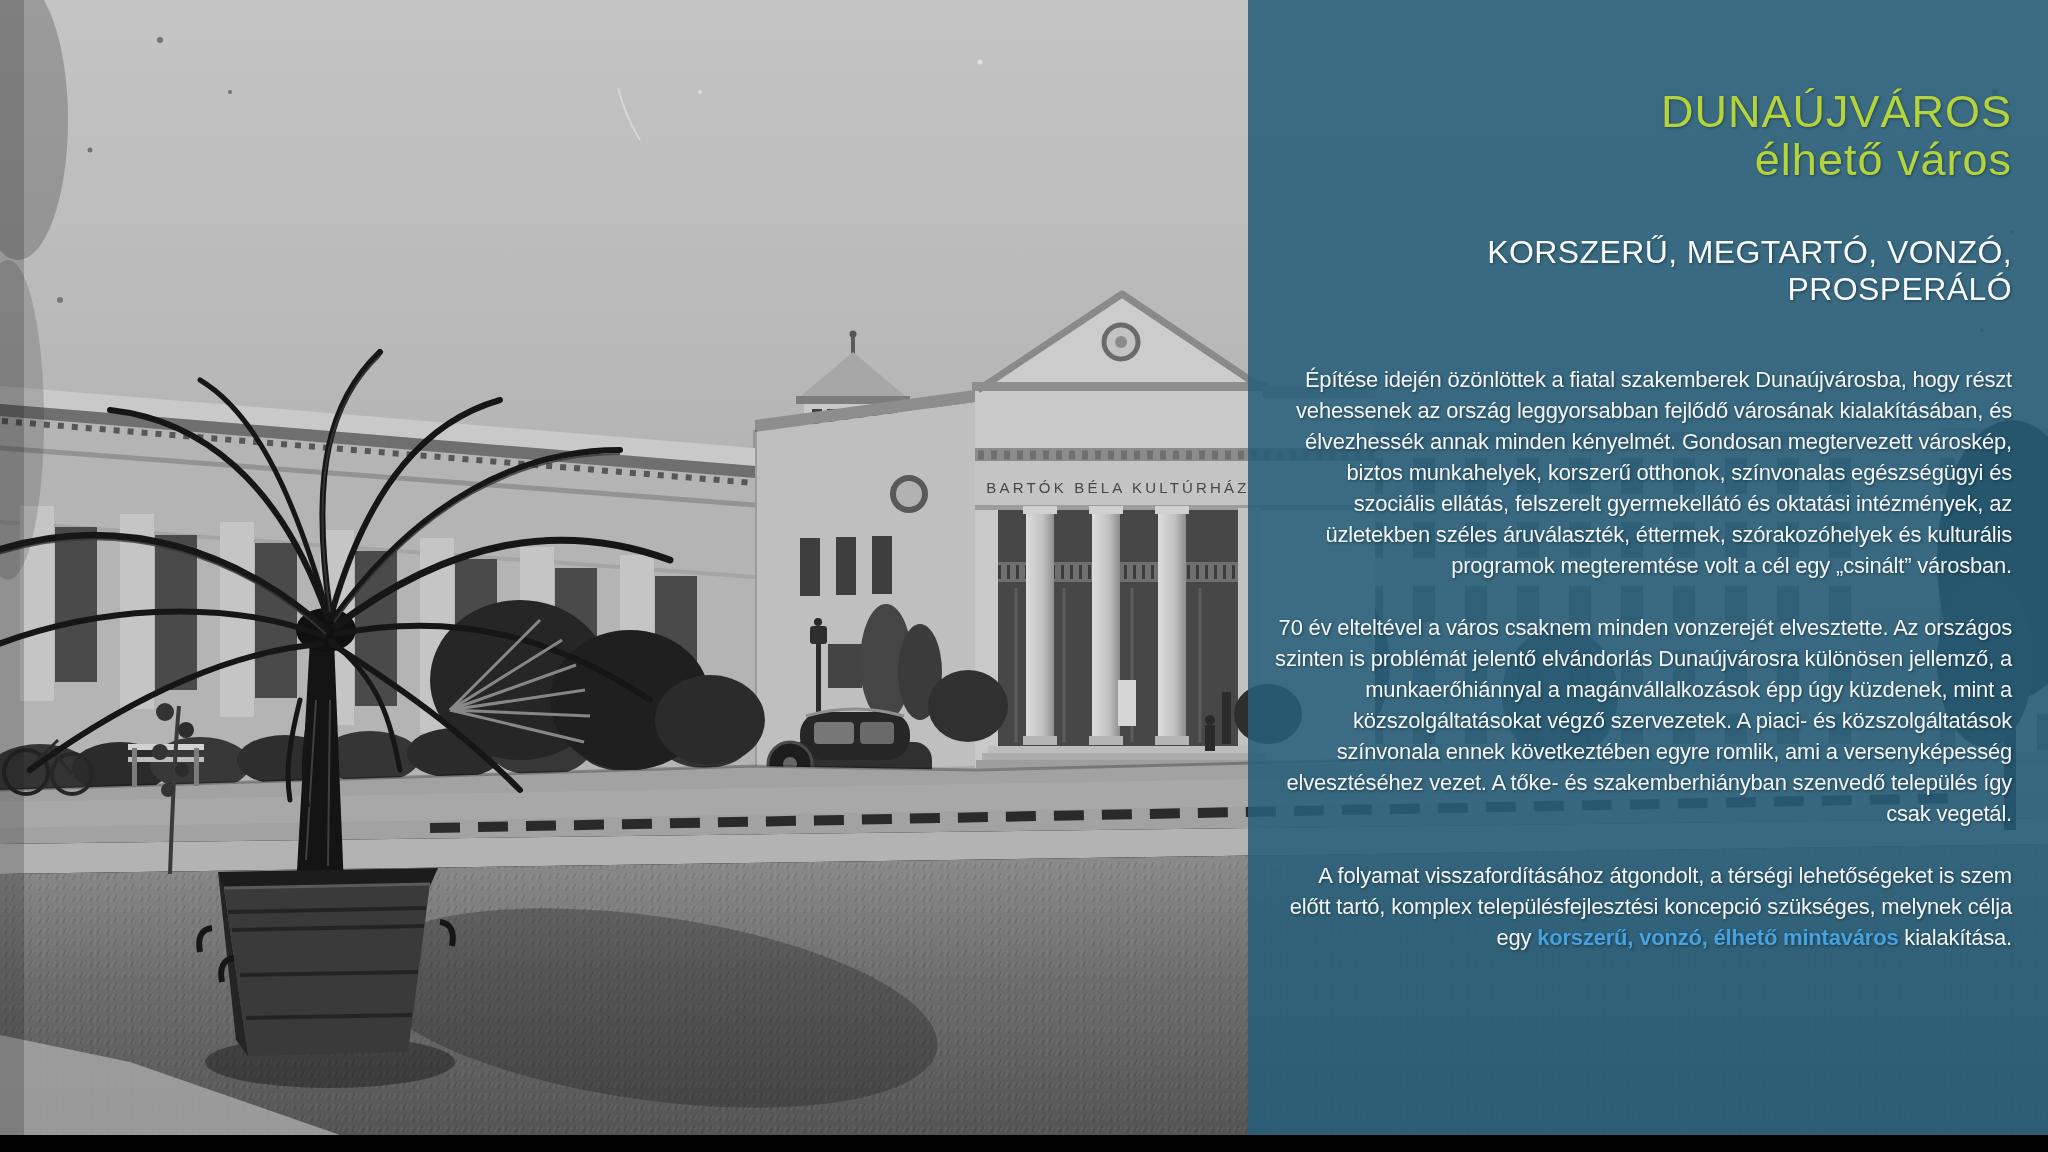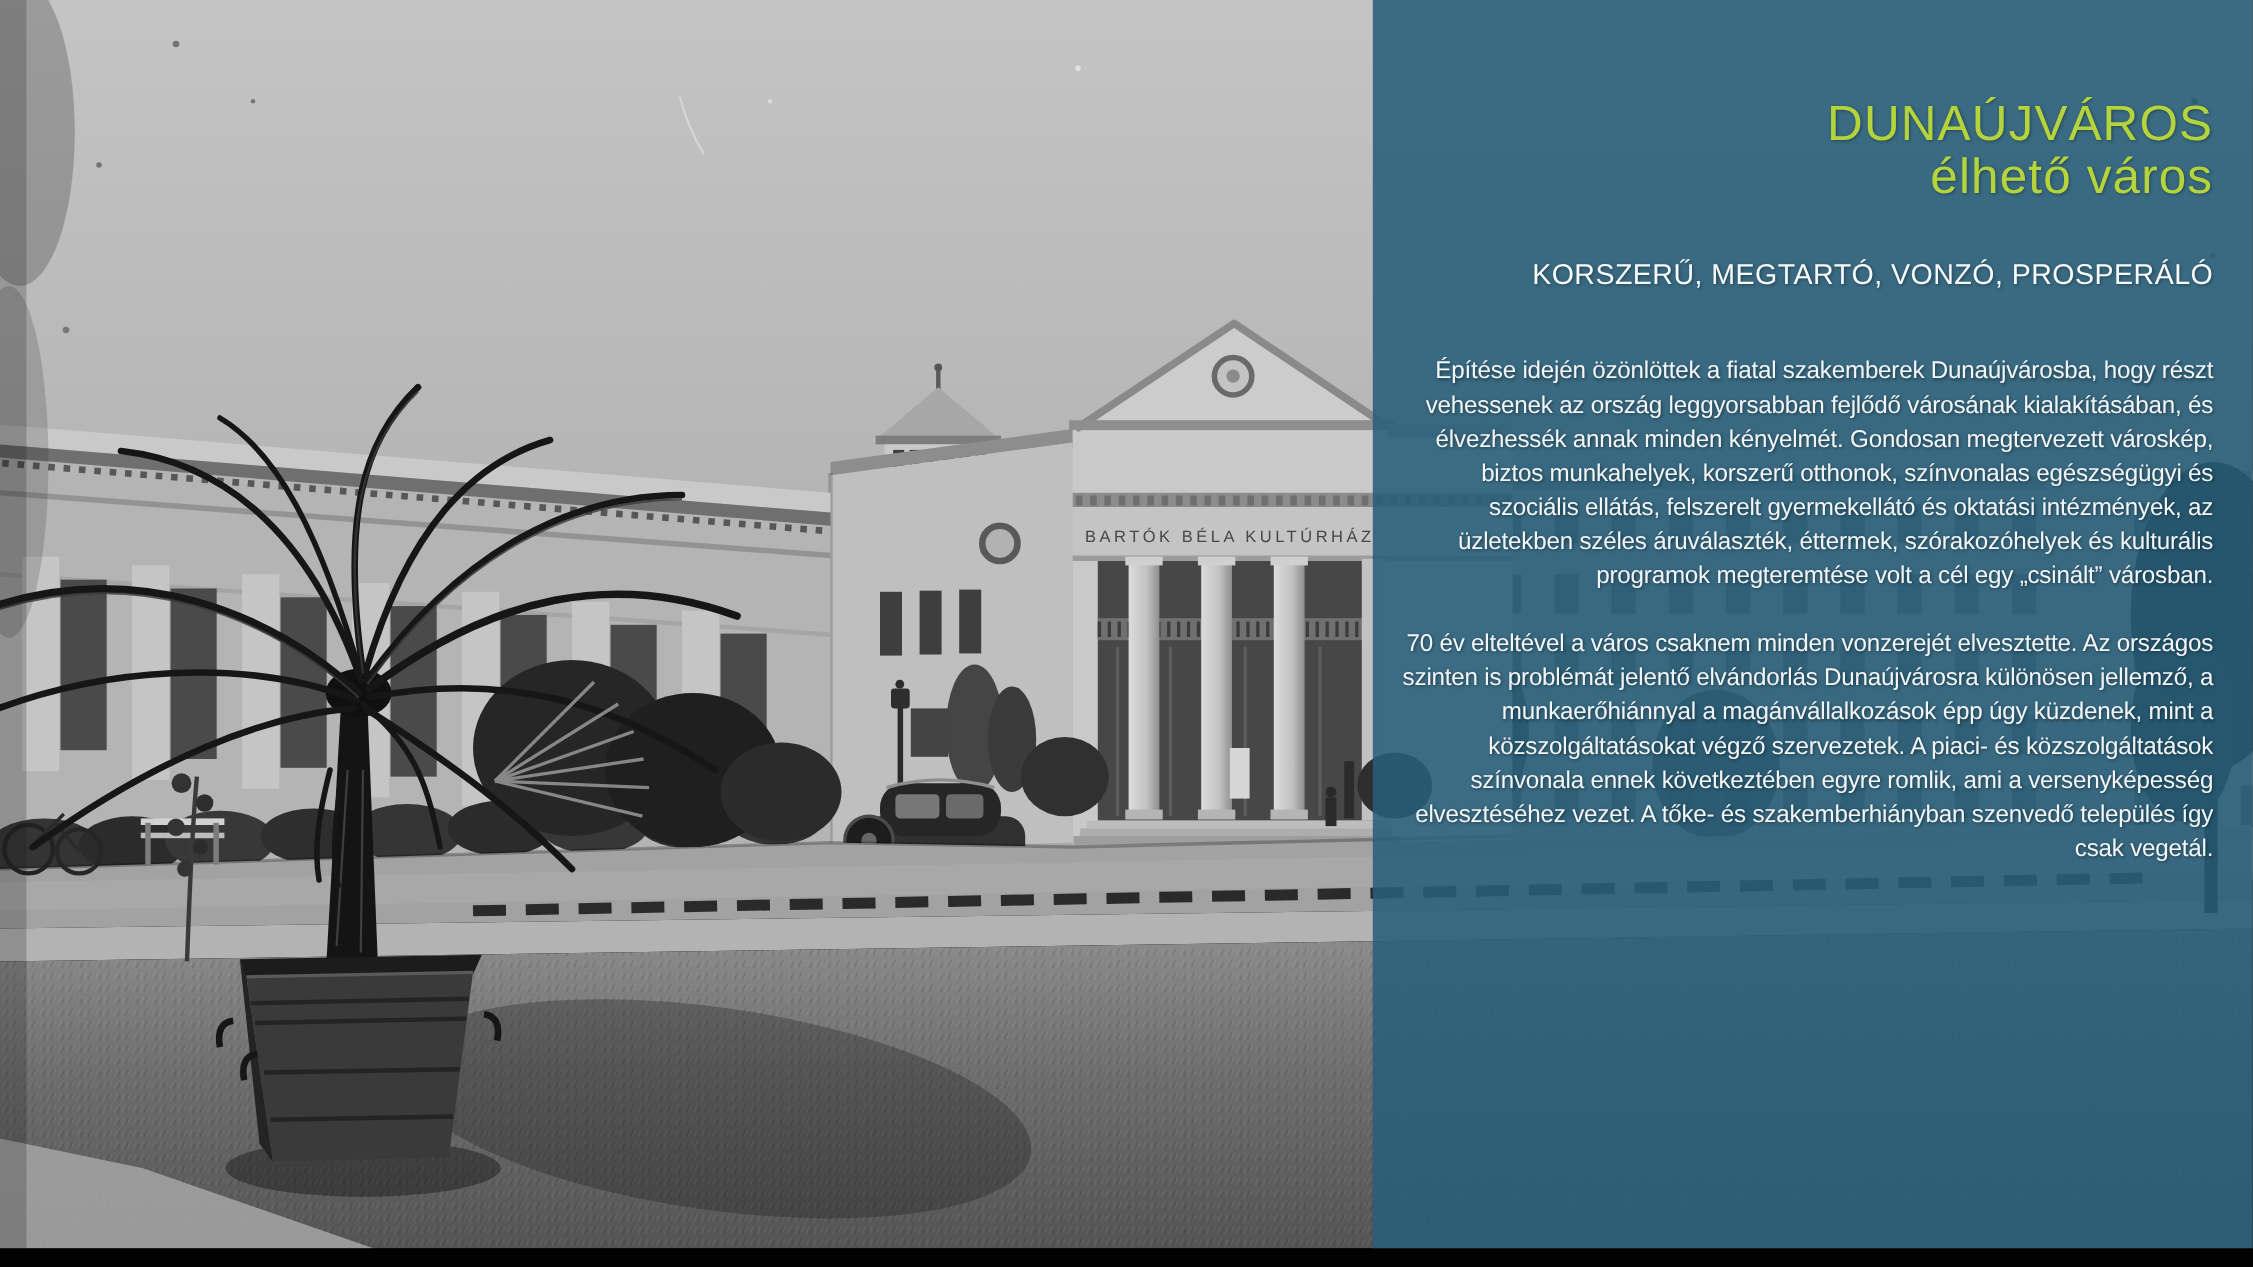--- a/index.html
+++ b/index.html
@@ -14,21 +14,21 @@
     position:absolute; left:1248px; top:0; width:802px; height:1135px;
     background:rgba(39,94,121,0.88);
     box-sizing:border-box; padding:88px 38px 0 24px;
     text-align:right; color:#f2f6f8;
   }
   .title-line {
     color:#b5d43c; font-size:45px; line-height:48px; font-weight:400;
     letter-spacing:1px; text-shadow:1px 1px 3px rgba(0,0,0,0.35);
   }
   .panel-subtitle {
-    margin-top:50px; font-size:26px; font-weight:400; color:#f7fafc;
+    margin-top:50px; font-size:32px; font-weight:400; color:#f7fafc;
     letter-spacing:0.4px; text-shadow:1px 1px 3px rgba(0,0,0,0.4);
   }
   .panel-body {
     margin-top:56px; font-size:22px; line-height:31px; color:#f2f6f8;
     letter-spacing:-0.2px; text-shadow:1px 1px 3px rgba(0,0,0,0.45);
   }
   .panel-body p { margin:0 0 31px 0; }
   .hl { color:#46a2e0; font-weight:bold; }
 </style>
 </head>
@@ -322,17 +322,18 @@
     </g>
   </svg>
 
   <div class="info-panel">
     <div class="title-line">DUNAÚJVÁROS</div>
     <div class="title-line">élhető város</div>
     <div class="panel-subtitle">KORSZERŰ, MEGTARTÓ, VONZÓ, PROSPERÁLÓ</div>
     <div class="panel-body">
       <p>Építése idején özönlöttek a fiatal szakemberek Dunaújvárosba, hogy részt vehessenek az ország leggyorsabban fejlődő városának kialakításában, és élvezhessék annak minden kényelmét. Gondosan megtervezett városkép, biztos munkahelyek, korszerű otthonok, színvonalas egészségügyi és szociális ellátás, felszerelt gyermekellátó és oktatási intézmények, az üzletekben széles áruválaszték, éttermek, szórakozóhelyek és kulturális programok megteremtése volt a cél egy „csinált” városban.</p>
       <p>70 év elteltével a város csaknem minden vonzerejét elvesztette. Az országos szinten is problémát jelentő elvándorlás Dunaújvárosra különösen jellemző, a munkaerőhiánnyal a magánvállalkozások épp úgy küzdenek, mint a közszolgáltatásokat végző szervezetek. A piaci- és közszolgáltatások színvonala ennek következtében egyre romlik, ami a versenyképesség elvesztéséhez vezet. A tőke- és szakemberhiányban szenvedő település így csak vegetál.</p>
+      <p><span>A folyamat visszafordításához átgondolt, a térségi lehetőségeket is szem előtt tartó, komplex településfejlesztési koncepció szükséges, melynek célja egy </span><span class="hl">korszerű, vonzó, élhető mintaváros</span><span> kialakítása.</span></p>
     </div>
   </div>
 
   <div class="bottom-bar"></div>
 </div>
 
 </body></html>

